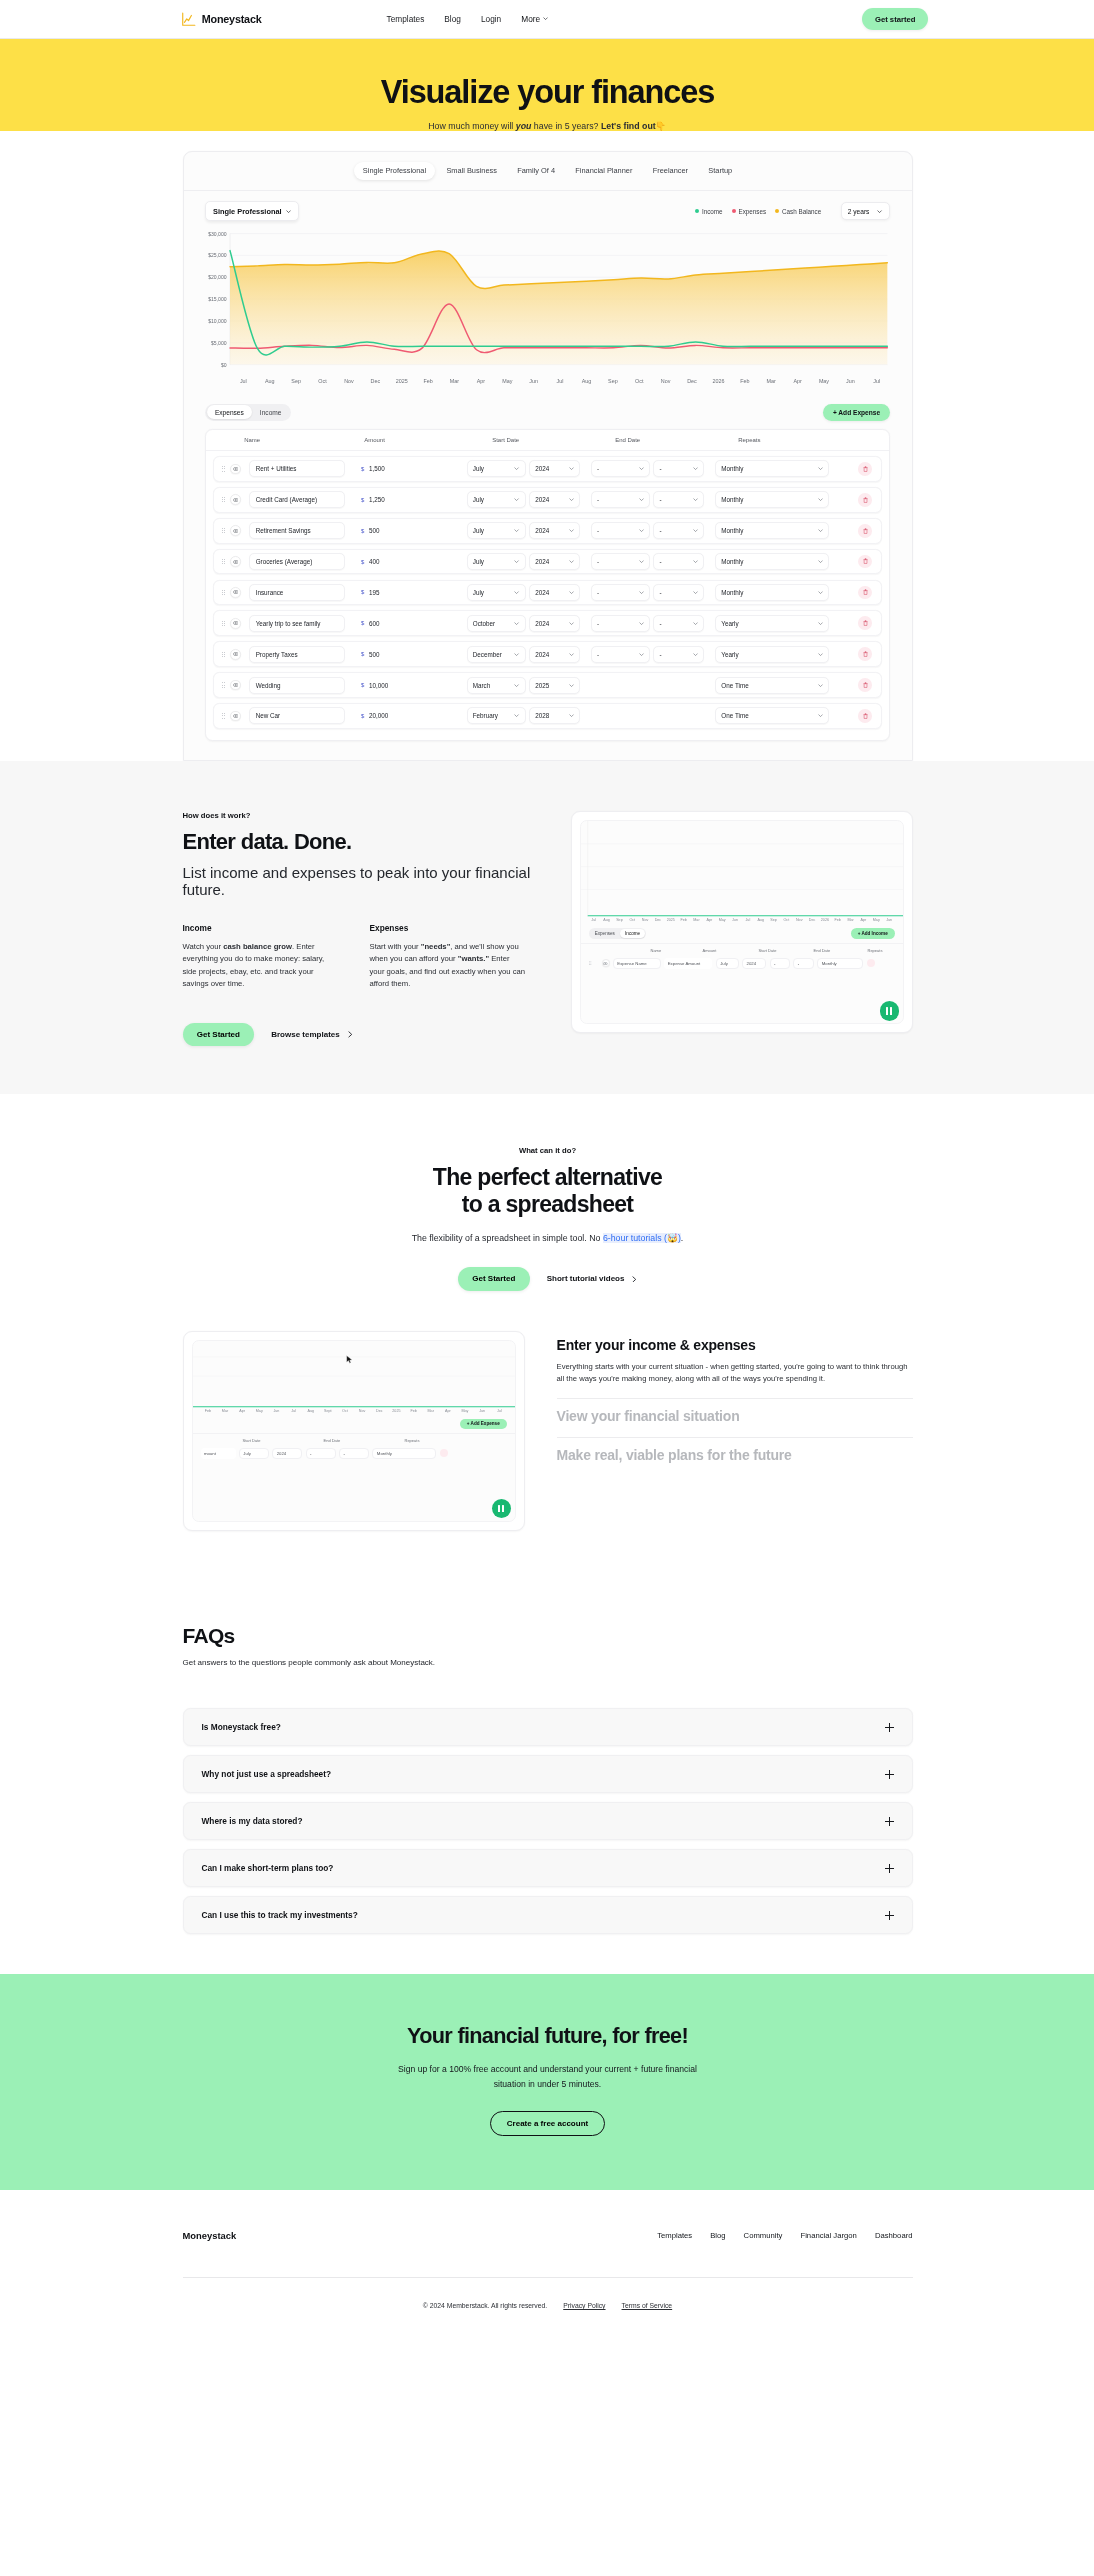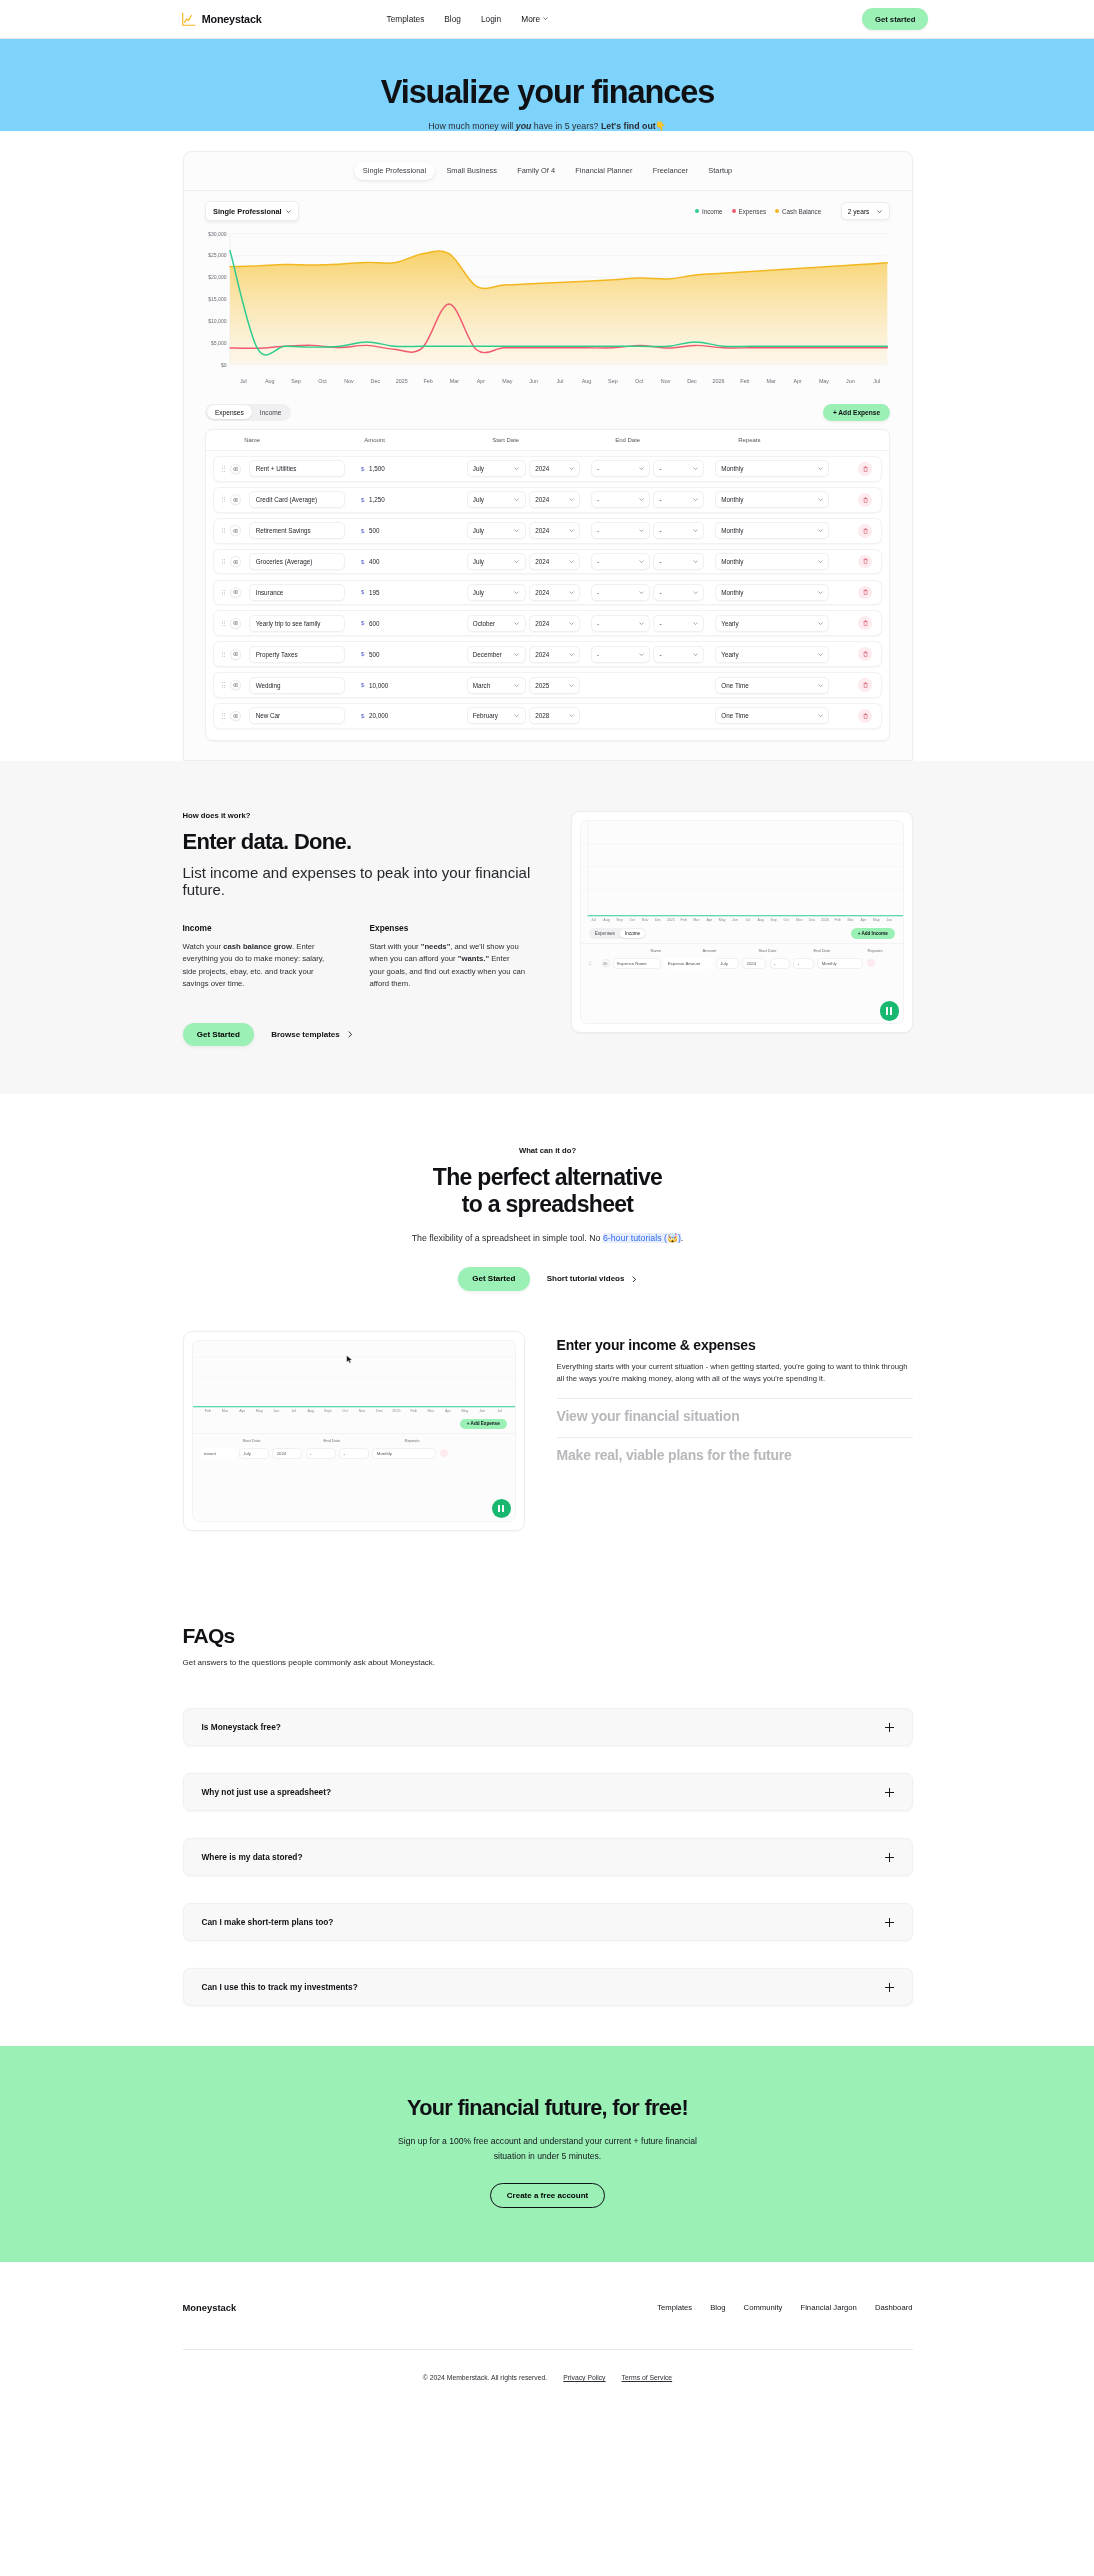--- a/index.html
+++ b/index.html
@@ -26,21 +26,21 @@
   .nav-more{display:flex;align-items:center;gap:2.9px;font-size:8.3px;cursor:pointer;}
   .caret{width:5.1px;height:5.1px;display:inline-block;}
   .nav-cta{
     margin-left:auto;margin-right:133px;
     background:#9bf0b6;color:#0f1115;font-size:7.7px;font-weight:600;
     border:none;border-radius:12.5px;padding:6.3px 12.5px;cursor:pointer;
     box-shadow:0 1.1px 2.9px rgba(0,0,0,.07);
   }
 
   
-  .hero{padding:36px 0 0;text-align:center;background:#7dd3fc;}
+  .hero{padding:36px 0 0;text-align:center;background:#fde047;}
   .hero h1{
     font-size:32.5px;font-weight:800;letter-spacing:-1.1px;line-height:1.05;
   }
   .hero-sub{margin-top:12px;font-size:8.8px;color:#2a2d33;}
   .hero-sub i{font-style:italic;font-weight:600;}
   .hero-sub b{font-weight:700;}
 
   
   .appcard{
     width:730px;margin:19.4px auto 0;background:#fcfcfc;
@@ -195,21 +195,21 @@
   .acc-item{border-bottom:0.6px solid #ececee;padding:9px 0 12.5px;cursor:pointer;}
   .acc-item:first-child{padding-top:0;}
   .acc-title{font-size:14px;font-weight:700;letter-spacing:-0.2px;}
   .acc-item.dim .acc-title{color:#b6b8bc;}
   .acc-body{font-size:7.7px;line-height:1.65;color:#2b2e34;margin-top:8px;}
 
   
   .faq{width:730px;margin:68px auto 0;padding-bottom:40px;}
   .faq h2{font-size:21px;font-weight:800;letter-spacing:-0.7px;}
   .faq-sub{font-size:8px;color:#24272d;margin-top:10.3px;}
-  .faq-list{margin-top:41px;display:flex;flex-direction:column;gap:27px;}
+  .faq-list{margin-top:41px;display:flex;flex-direction:column;gap:9px;}
   .faq-item{
     background:#f8f8f8;border:0.6px solid #f0f0f2;border-radius:7.4px;
     height:38px;display:flex;align-items:center;padding:0 18px;cursor:pointer;
     box-shadow:0 0.6px 1.7px rgba(0,0,0,.04);
   }
   .faq-q{font-size:8.3px;font-weight:700;}
   .plus{margin-left:auto;width:9px;height:9px;position:relative;}
   .plus:before,.plus:after{content:"";position:absolute;background:#17191d;}
   .plus:before{left:0;top:4px;width:9px;height:1px;}
   .plus:after{top:0;left:4px;height:9px;width:1px;}

